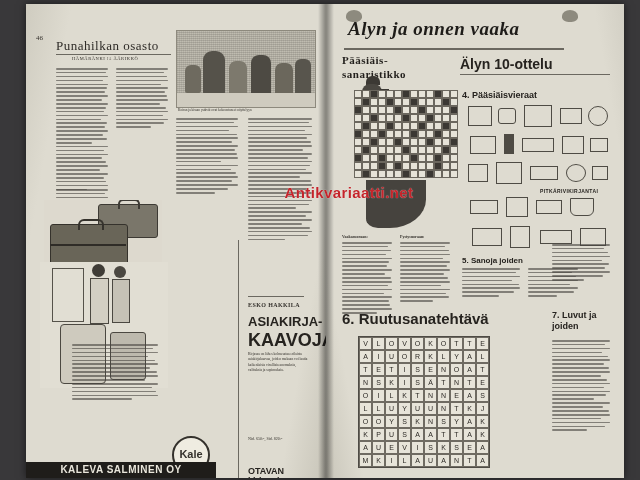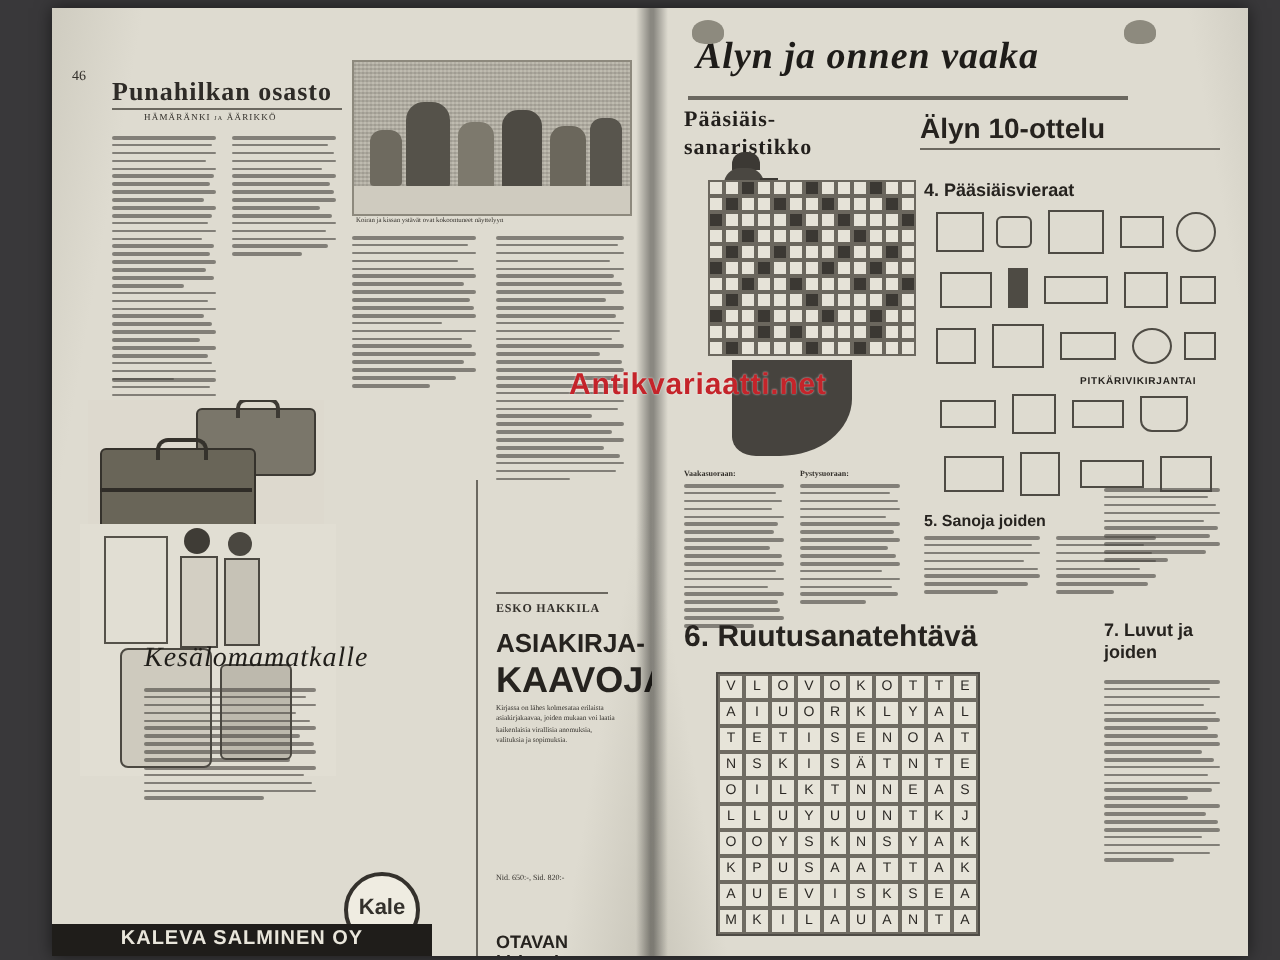--- a/index.html
+++ b/index.html
@@ -91,21 +91,21 @@
 </head>
 <body>
 
 <div class="scan">
   <div class="spread">
 
     <div class="page left">
 
       <div class="txt" style="left:10px;top:30px;font-size:7px;">46</div>
 
-      <div class="hdr" style="position:absolute;left:30px;top:34px;font-size:13px;font-weight:bold;">Punahilkan osasto</div>
+      <div class="hdr" style="position:absolute;left:30px;top:34px;font-size:13px;font-weight:normal;">Punahilkan osasto</div>
       <div class="rule" style="left:30px;top:50px;width:115px;"></div>
       <div class="txt smallcaps" style="left:46px;top:52px;font-size:4.5px;letter-spacing:.6px;">HÄMÄRÄNKI ja ÄÄRIKKÖ</div>
 
       <div class="lines" style="left:30px;top:64px;width:52px;">
         <i style="width:100%"></i>
           <i style="width:96%"></i>
           <i style="width:100%"></i>
           <i style="width:90%"></i>
         <i style="width:100%"></i>
           <i style="width:98%"></i>
@@ -247,21 +247,20 @@
       <div class="figwhite" style="left:14px;top:258px;width:128px;height:126px;background:#e1ded3;">
         <div style="position:absolute;left:12px;top:6px;width:30px;height:52px;border:1px solid #55524a;"></div>
         <div style="position:absolute;left:52px;top:2px;width:13px;height:13px;border-radius:50%;background:#3f3c36;"></div>
         <div style="position:absolute;left:50px;top:16px;width:17px;height:44px;background:#d3cfc3;border:1px solid #4b4841;"></div>
         <div style="position:absolute;left:74px;top:4px;width:12px;height:12px;border-radius:50%;background:#4a4740;"></div>
         <div style="position:absolute;left:72px;top:17px;width:16px;height:42px;background:#c6c2b6;border:1px solid #4b4841;"></div>
         <div style="position:absolute;left:20px;top:62px;width:44px;height:58px;background:#cecabe;border:1px solid #4b4841;border-radius:4px;"></div>
         <div style="position:absolute;left:70px;top:70px;width:34px;height:46px;background:#bdb9ad;border:1px solid #4b4841;border-radius:3px;"></div>
       </div>
 
-      <div class="hdr" style="position:absolute;left:46px;top:318px;font-size:14px;font-style:italic;color:#201e1a;">Kesälomamatkalle</div>
       <div class="lines" style="left:46px;top:340px;width:86px;">
         <i style="width:100%"></i>
           <i style="width:94%"></i>
           <i style="width:100%"></i>
           <i style="width:88%"></i>
         <i style="width:97%"></i>
           <i style="width:100%"></i>
           <i style="width:91%"></i>
           <i style="width:99%"></i>
         <i style="width:100%"></i>

